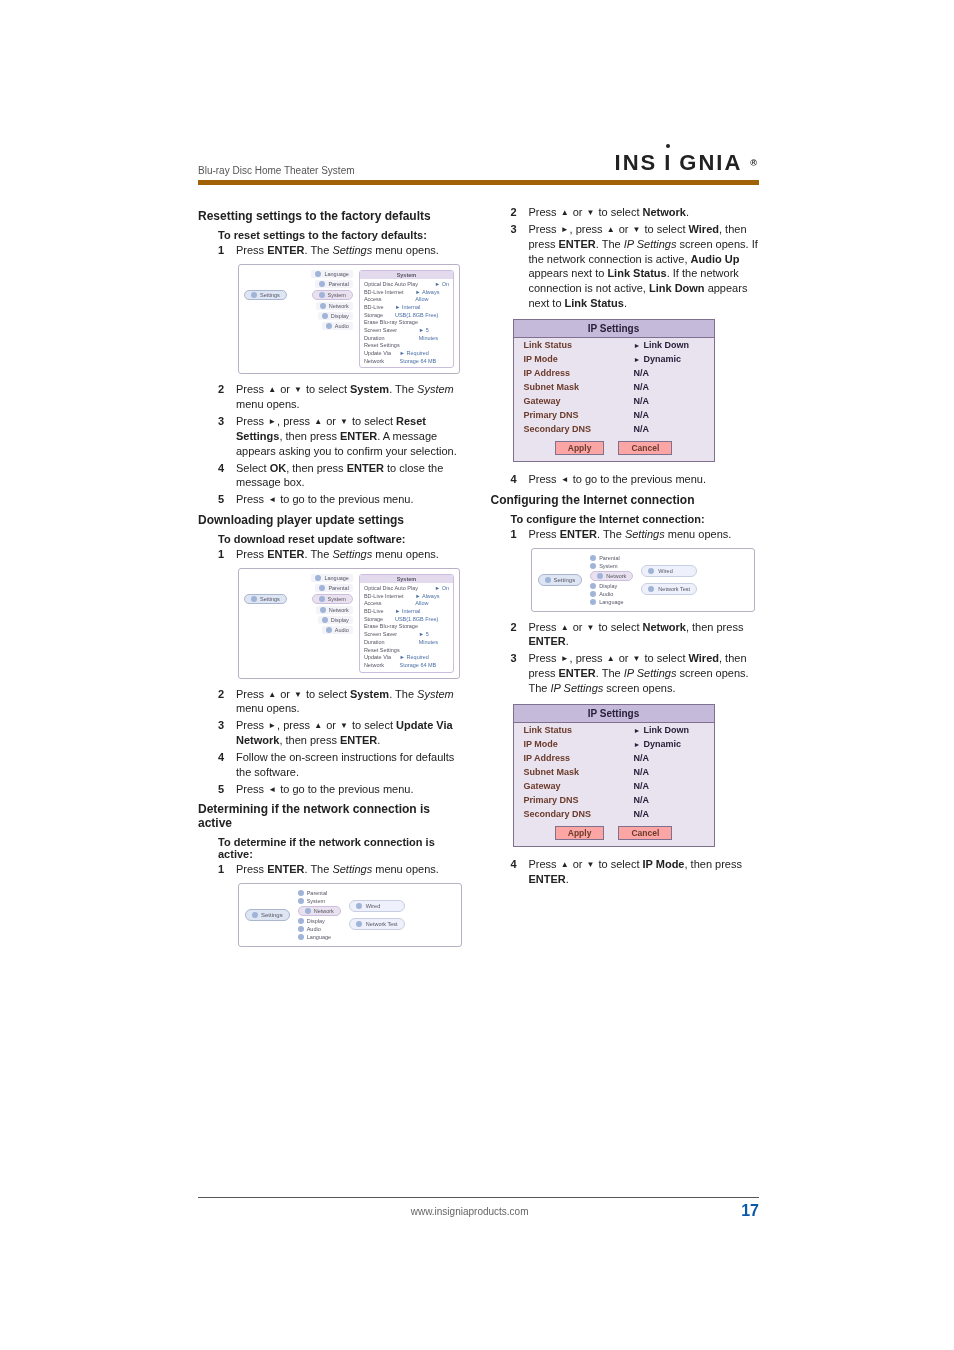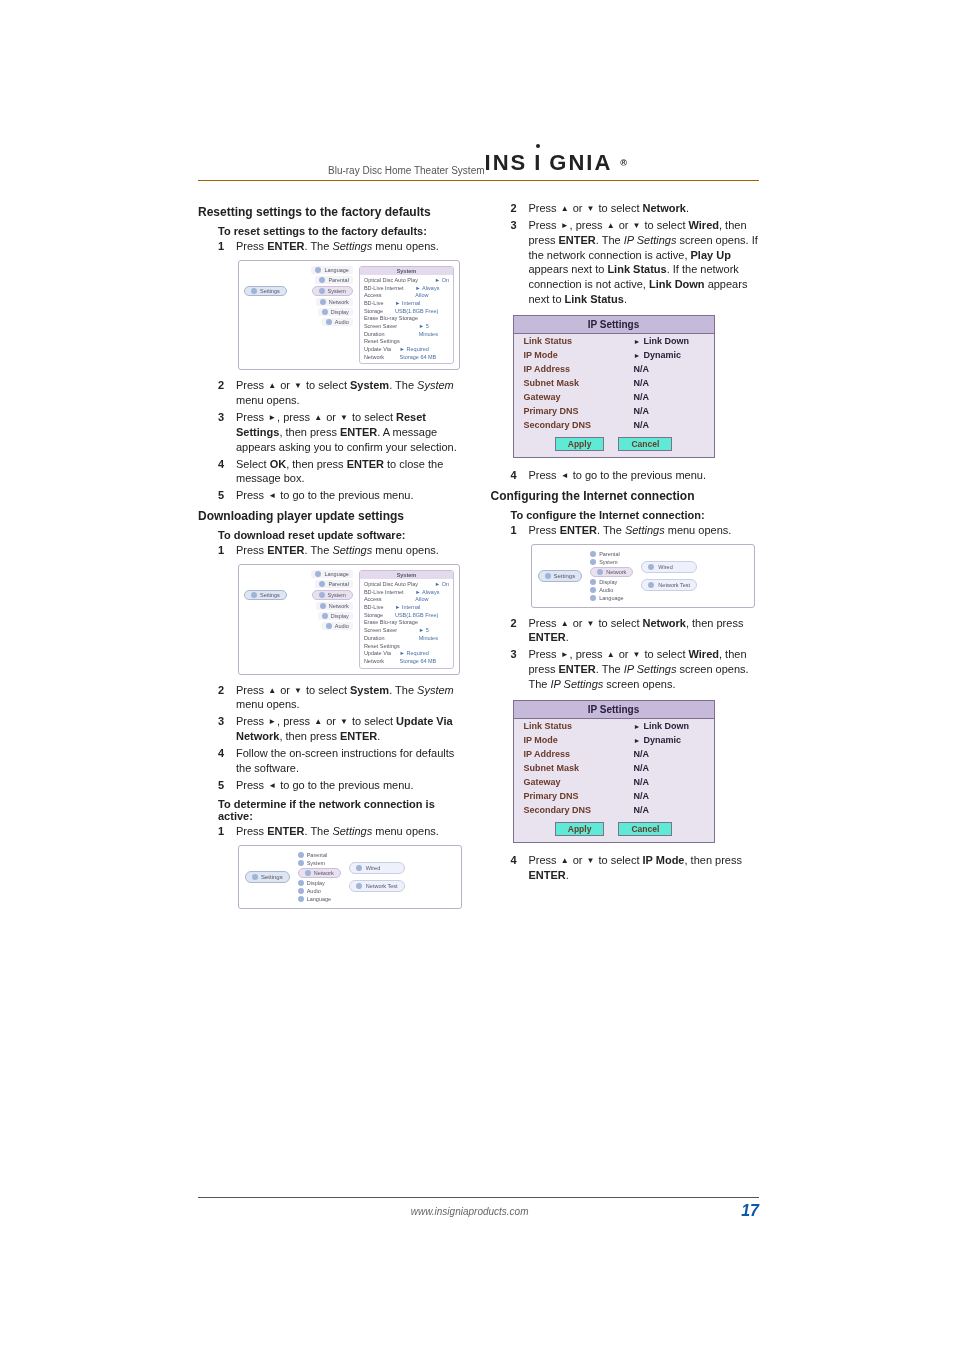--- a/index.html
+++ b/index.html
@@ -19,22 +19,22 @@
     font-family:"Segoe UI",Arial,Helvetica,sans-serif;
     font-size:11px;
     color:var(--ink);
     position:relative;
     box-sizing:border-box;
     padding:150px 195px 60px 198px;
   }
   .header-row{
     display:flex;
     align-items:flex-end;
-    justify-content:center;
-    border-bottom:1px solid #a16207;
+    justify-content:space-between;
+    border-bottom:5px solid #a16207;
     padding-bottom:4px;
     margin-bottom:18px;
   }
   .doc-title{font-size:10px;color:#555;}
   .brand{font-size:22px;font-weight:800;letter-spacing:2px;display:flex;align-items:center;gap:7px;}
   .brand .dot-over{position:relative;display:inline-block;}
   .brand .dot-over::before{content:"";position:absolute;top:-6px;left:50%;transform:translateX(-50%);width:4px;height:4px;border-radius:50%;background:#222;}
   .brand sup{font-size:9px;vertical-align:top;margin-left:1px;}
 
   .cols{display:flex;gap:24px;justify-content:space-between;}
@@ -122,34 +122,34 @@
     border-bottom:1px solid var(--panel-border);
     color:#2a203a;
   }
   .ip-panel .iprow{display:flex;padding:2px 10px;}
   .ip-panel .iprow .k{flex:1;font-weight:700;color:var(--brown);}
   .ip-panel .iprow .v{flex:0 0 auto;font-weight:700;color:#2a203a;min-width:70px;}
   .ip-panel .iprow .v .tri-r{color:#2a203a;font-size:7px;margin-right:3px;}
   .ip-panel .btns{display:flex;gap:14px;justify-content:center;padding:5px 0 6px;}
   .ip-panel .btns .btn{
     border:1px solid var(--panel-border);
-    background:#5eead4;
+    background:#fca5a5;
     padding:1px 12px;
     font-size:8.5px;
     font-weight:700;
     color:var(--brown);
   }
 
   .footer{
     position:absolute;
     left:198px;right:195px;bottom:130px;
     border-top:1px solid #555;
     padding-top:4px;
     display:flex;justify-content:space-between;align-items:center;
-    font-size:10px;color:#666;font-style:italic;
+    font-size:10px;color:#666;
   }
   .footer .pn{font-size:16px;font-weight:700;color:var(--accent);}
 </style>
 </head>
 <body>
 
 <div class="header-row">
   <div class="doc-title">Blu-ray Disc Home Theater System</div>
   <div class="brand">
     <span>INS</span>
@@ -302,20 +302,21 @@
         <li>
           <span class="num">4</span>
           <span class="txt">Follow the on-screen instructions for defaults the software.</span>
         </li>
         <li>
           <span class="num">5</span>
           <span class="txt">Press <span class="tri">◄</span> to go to the previous menu.</span>
         </li>
       </ol>
 
+    <h3 class="section">Determining if the network connection is active</h3>
     <h4 class="subhead">To determine if the network connection is active:</h4>
     <ol class="steps">
         <li>
           <span class="num">1</span>
           <span class="txt">Press <b>ENTER</b>. The <i>Settings</i> menu opens.</span>
         </li>
       </ol>
 
     <div class="ui-net">
         <div class="left">
@@ -339,21 +340,21 @@
 
   <div class="col">
 
     <ol class="steps">
         <li>
           <span class="num">2</span>
           <span class="txt">Press <span class="tri">▲</span> or <span class="tri">▼</span> to select <b>Network</b>.</span>
         </li>
         <li>
           <span class="num">3</span>
-          <span class="txt">Press <span class="tri">►</span>, press <span class="tri">▲</span> or <span class="tri">▼</span> to select <b>Wired</b>, then press <b>ENTER</b>. The <i>IP Settings</i> screen opens. If the network connection is active, <b>Play Up</b> appears next to <b>Link Status</b>. If the network connection is not active, <b>Link Down</b> appears next to <b>Link Status</b>.</span>
+          <span class="txt">Press <span class="tri">►</span>, press <span class="tri">▲</span> or <span class="tri">▼</span> to select <b>Wired</b>, then press <b>ENTER</b>. The <i>IP Settings</i> screen opens. If the network connection is active, <b>Audio Up</b> appears next to <b>Link Status</b>. If the network connection is not active, <b>Link Down</b> appears next to <b>Link Status</b>.</span>
         </li>
       </ol>
 
     <div class="ip-panel">
         <div class="iphdr">IP Settings</div>
         <div class="iprow">
           <span class="k">Link Status</span>
           <span class="v"><span class="tri-r">►</span>Link Down</span>
         </div>
         <div class="iprow">

